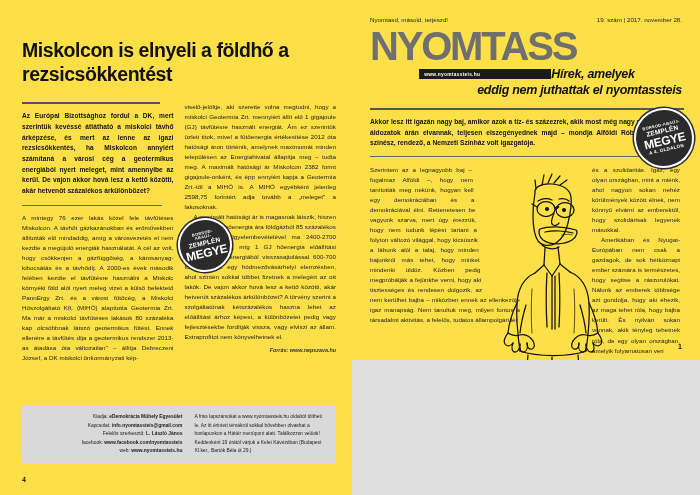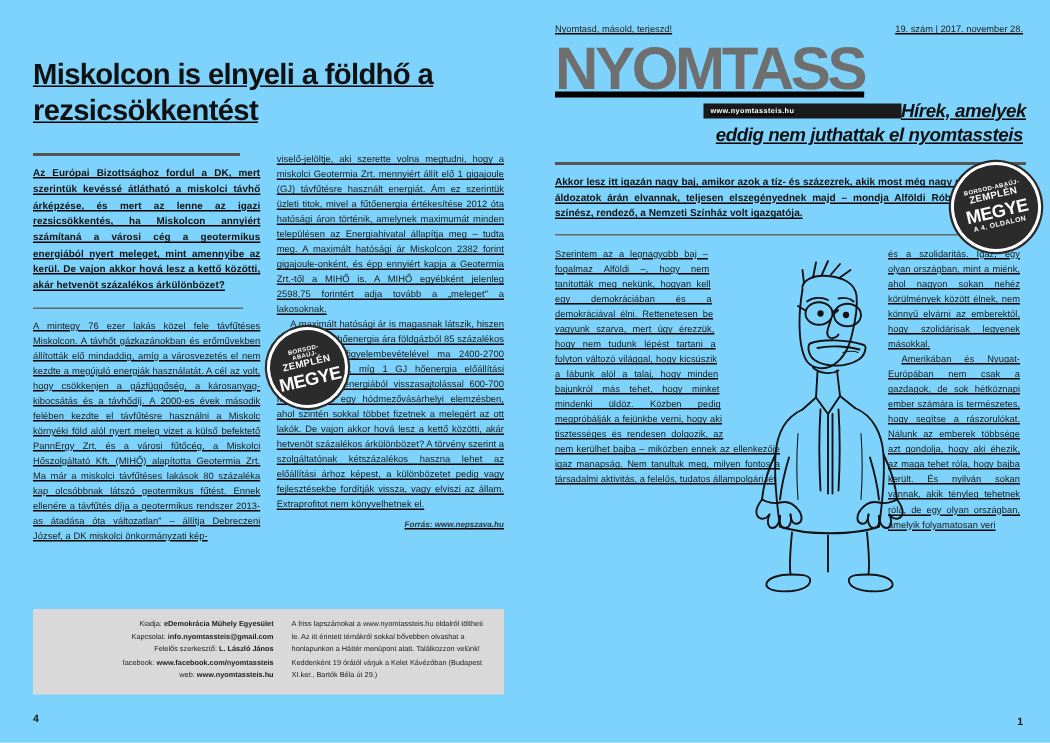--- a/index.html
+++ b/index.html
@@ -14,28 +14,27 @@
 
   .spread {
     width: 700px;
     height: 495px;
     display: flex;
     background: #dedede;
     position: relative;
   }
 
   .page {
-    background: #7dd3fc;
+    background: #fde047;
     position: relative;
     overflow: hidden;
-    text-decoration: underline;
   }
 
   .page-left  { width: 352px; height: 495px; padding: 18px 16px 0 22px; }
-  .page-right { width: 348px; height: 495px; padding: 16px 16px 0 18px; }
+  .page-right { width: 348px; height: 360px; padding: 16px 16px 0 18px; }
 
   
   .headline-left {
     font-size: 19.5px;
     font-weight: bold;
     line-height: 1.24;
     letter-spacing: -0.45px;
     color: #111;
     margin-top: 20px;
     margin-bottom: 16px;
@@ -185,21 +184,21 @@
     font-size: 40px;
     font-weight: bold;
     color: #111;
     letter-spacing: -2.2px;
     margin-left: 6px;
   }
 
   .mh-row2 {
     display: flex;
     align-items: center;
-    justify-content: flex-end;
+    justify-content: center;
     margin-top: 1px;
   }
   .urlbar {
     background: #1a1a1a;
     color: #fff;
     font-size: 4.8px;
     font-weight: bold;
     letter-spacing: 0.3px;
     padding: 2.5px 6px 2.5px 5px;
     width: 132px;

